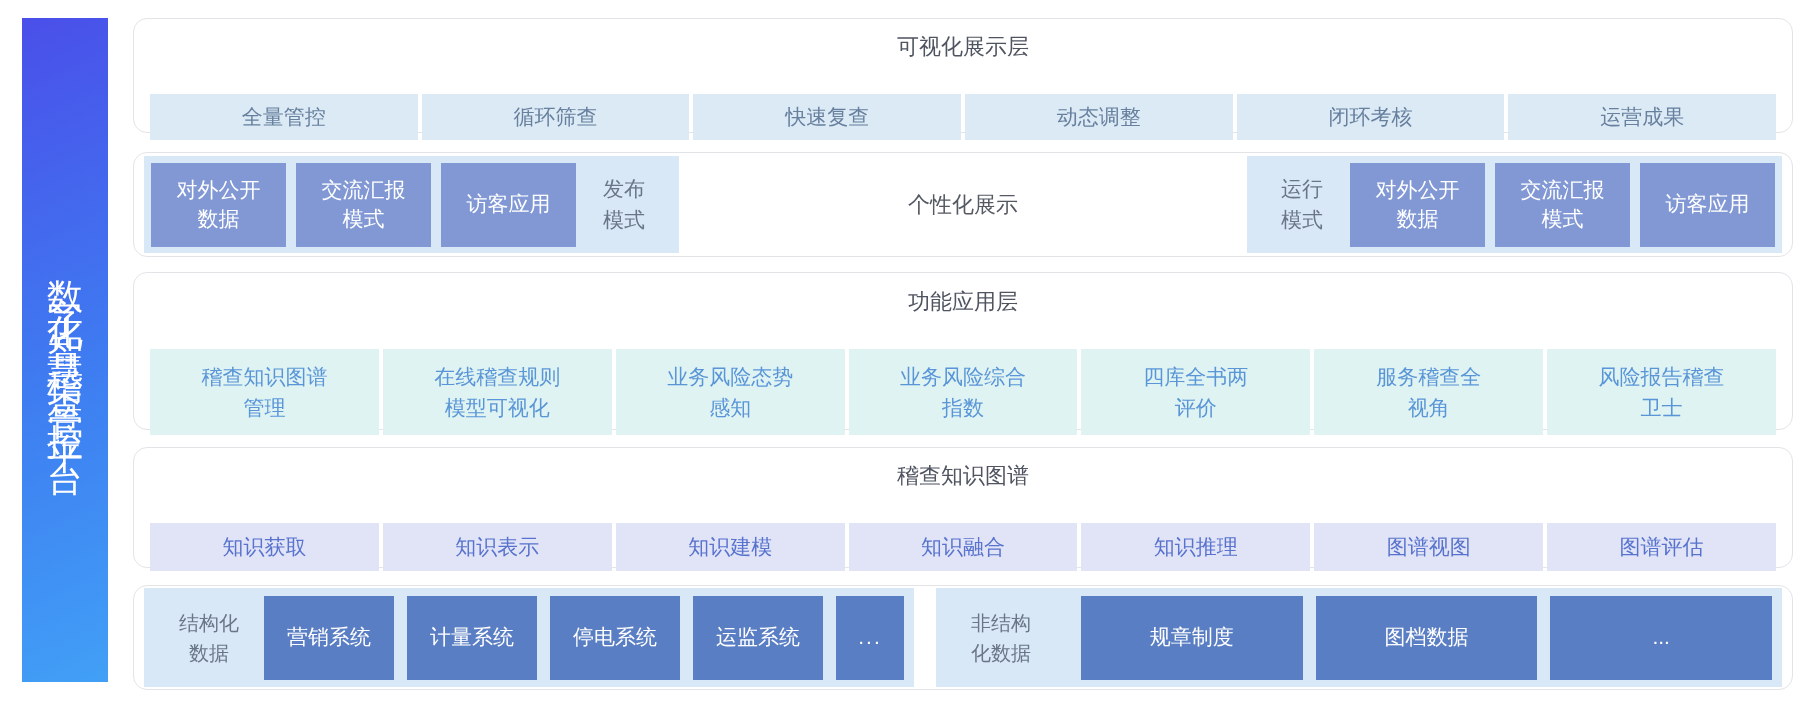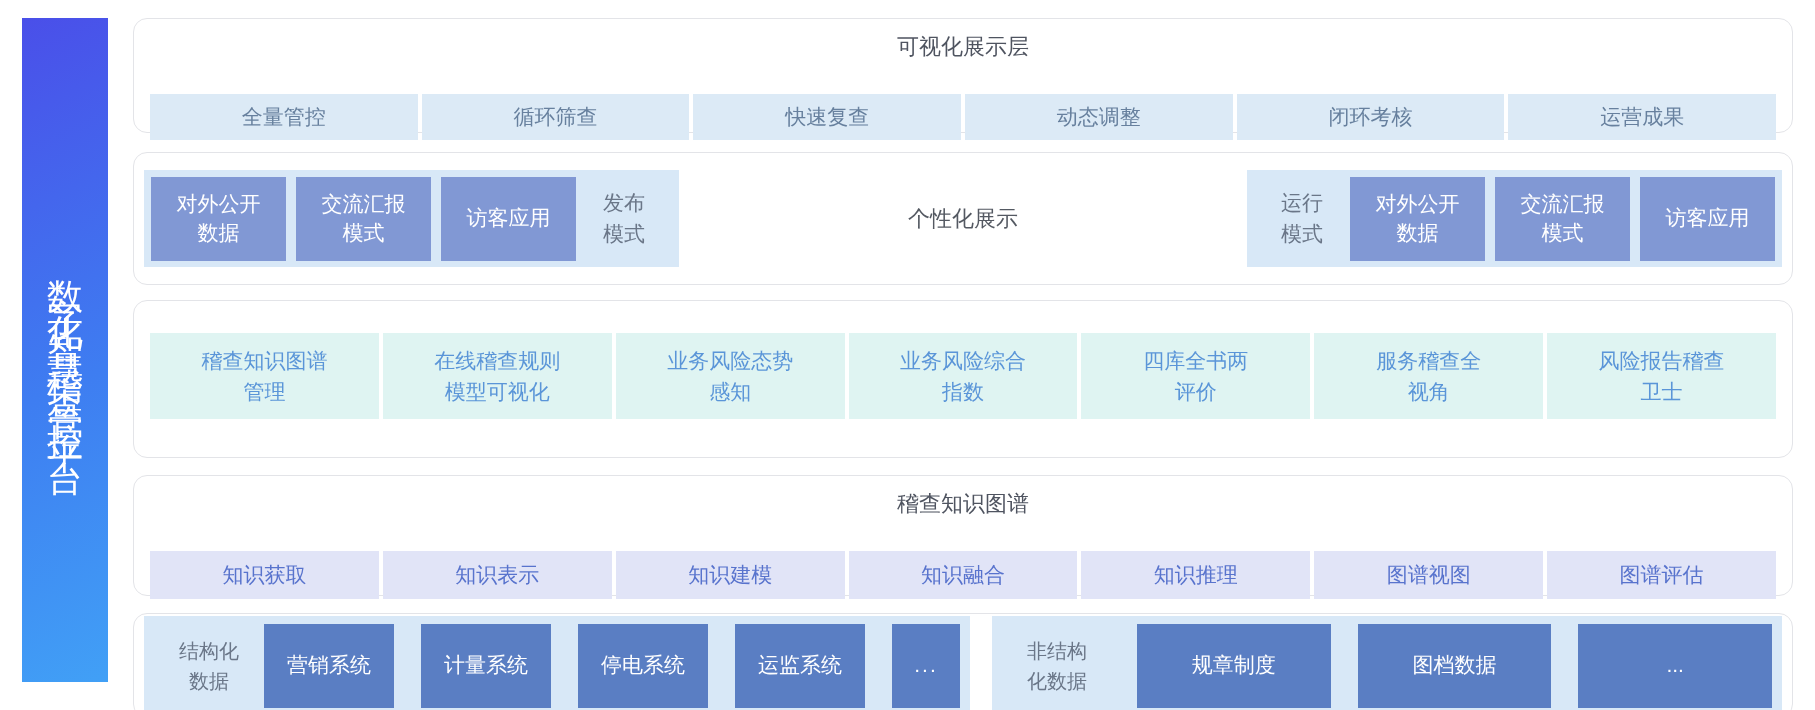--- a/index.html
+++ b/index.html
@@ -32,21 +32,21 @@
   
   .layer-viz{height:115px;margin-bottom:19px;}
   .layer-viz .layer-title{margin-top:13px;}
   .item-row{display:flex;gap:4px;padding:18px 16px;margin-top:14px;}
   .item{flex:1;display:flex;align-items:center;justify-content:center;
     text-align:center;white-space:pre-line;}
   .blue-items .item{height:46px;background:var(--blue-item-bg);
     color:var(--blue-item-text);font-size:21px;}
 
   
-  .layer-modes{height:133px;margin-bottom:15px;display:flex;align-items:center;padding:3px 10px;}
+  .layer-modes{height:105px;margin-bottom:15px;display:flex;align-items:center;padding:3px 10px;}
   .mode-group{height:97px;background:var(--group-bg);display:flex;align-items:center;padding:0 7px;}
   .dark-boxes{display:flex;gap:10px;}
   .dark-box{width:135px;height:84px;display:flex;align-items:center;justify-content:center;
     text-align:center;color:var(--box-white);font-size:21px;line-height:1.35;white-space:pre-line;}
   .periwinkle{background:var(--periwinkle);}
   .mode-label{width:52px;margin:0 22px;font-size:21px;line-height:1.45;
     color:var(--group-label);text-align:center;white-space:pre-line;}
   .mode-center{flex:1;text-align:center;font-size:22px;color:var(--center-text);}
 
   
@@ -59,21 +59,21 @@
   .layer-kg{height:121px;margin-bottom:17px;}
   .layer-kg .layer-title{margin-top:13px;}
   .lav-items .item{height:48px;background:var(--lav-bg);
     color:var(--lav-text);font-size:21px;}
 
   
   .layer-data{height:105px;display:flex;align-items:center;padding:3px 10px;}
   .data-group{height:99px;background:var(--group-bg);display:flex;align-items:center;padding:0 10px;}
   .data-label{width:78px;margin:0 16px;font-size:20px;line-height:1.5;
     color:var(--group-label);text-align:center;white-space:pre-line;font-family:Liberation Serif, serif;}
-  .steel-boxes{display:flex;gap:27px;}
+  .steel-boxes{display:flex;gap:13px;}
   .steel-boxes .dark-box{background:var(--steel);width:130px;}
   .group-structured .steel-boxes .dark-box:last-child{width:68px;letter-spacing:2px;}
   .group-unstructured{flex:1;margin-left:22px;}
   .group-unstructured .steel-boxes{flex:1;padding-left:25px;}
   .group-unstructured .steel-boxes .dark-box{flex:1;width:auto;letter-spacing:0;}
 </style>
 </head>
 <body>
 
 <div class="canvas">
@@ -131,20 +131,21 @@
 
             <div class="dark-box periwinkle">交流汇报
 模式</div>
 
             <div class="dark-box periwinkle">访客应用</div>
           </div>
       </div>
     </section>
 
     <section class="layer layer-func">
+      <h2 class="layer-title">功能应用层</h2>
       <div class="item-row mint-items">
 
           <div class="item">稽查知识图谱
 管理</div>
 
           <div class="item">在线稽查规则
 模型可视化</div>
 
           <div class="item">业务风险态势
 感知</div>

